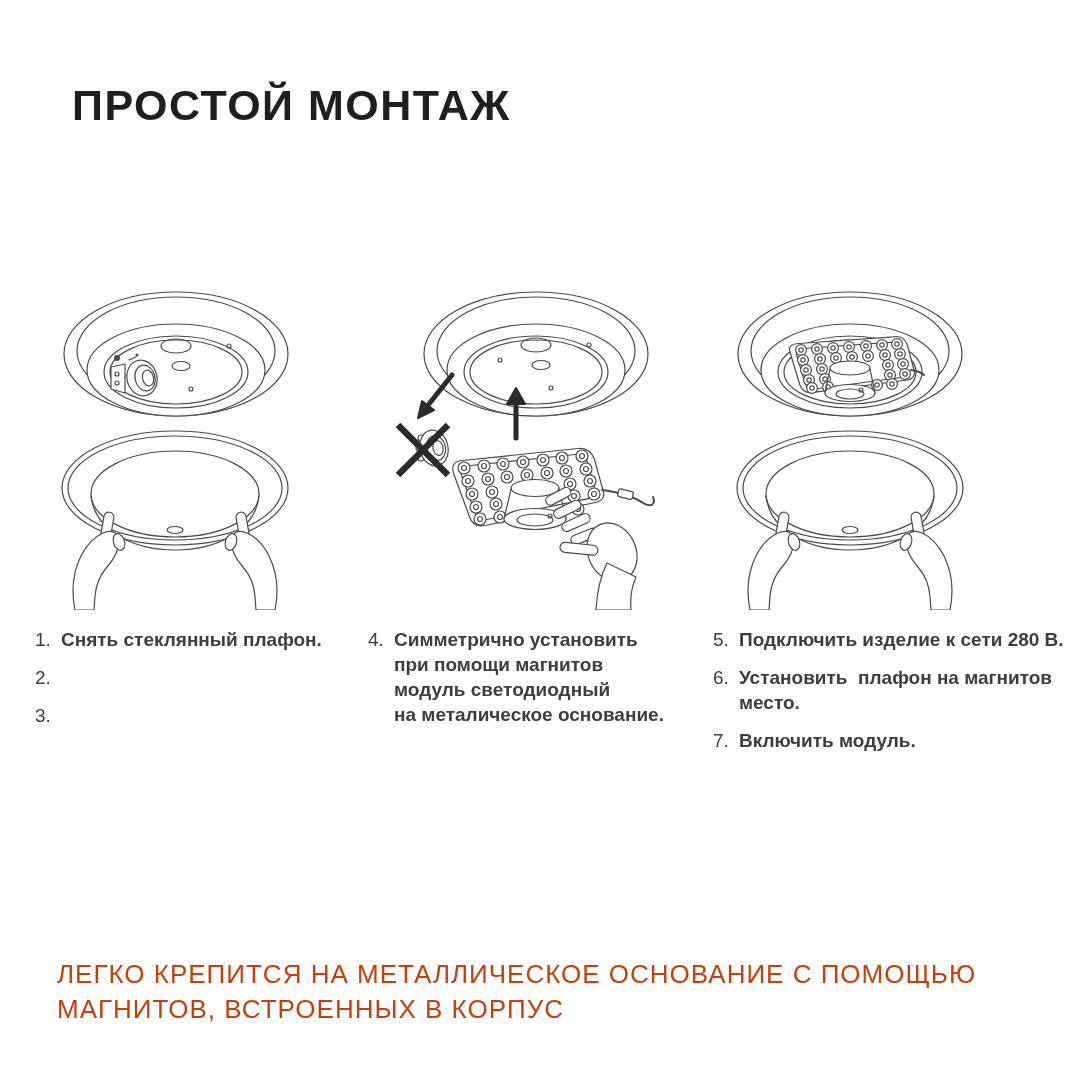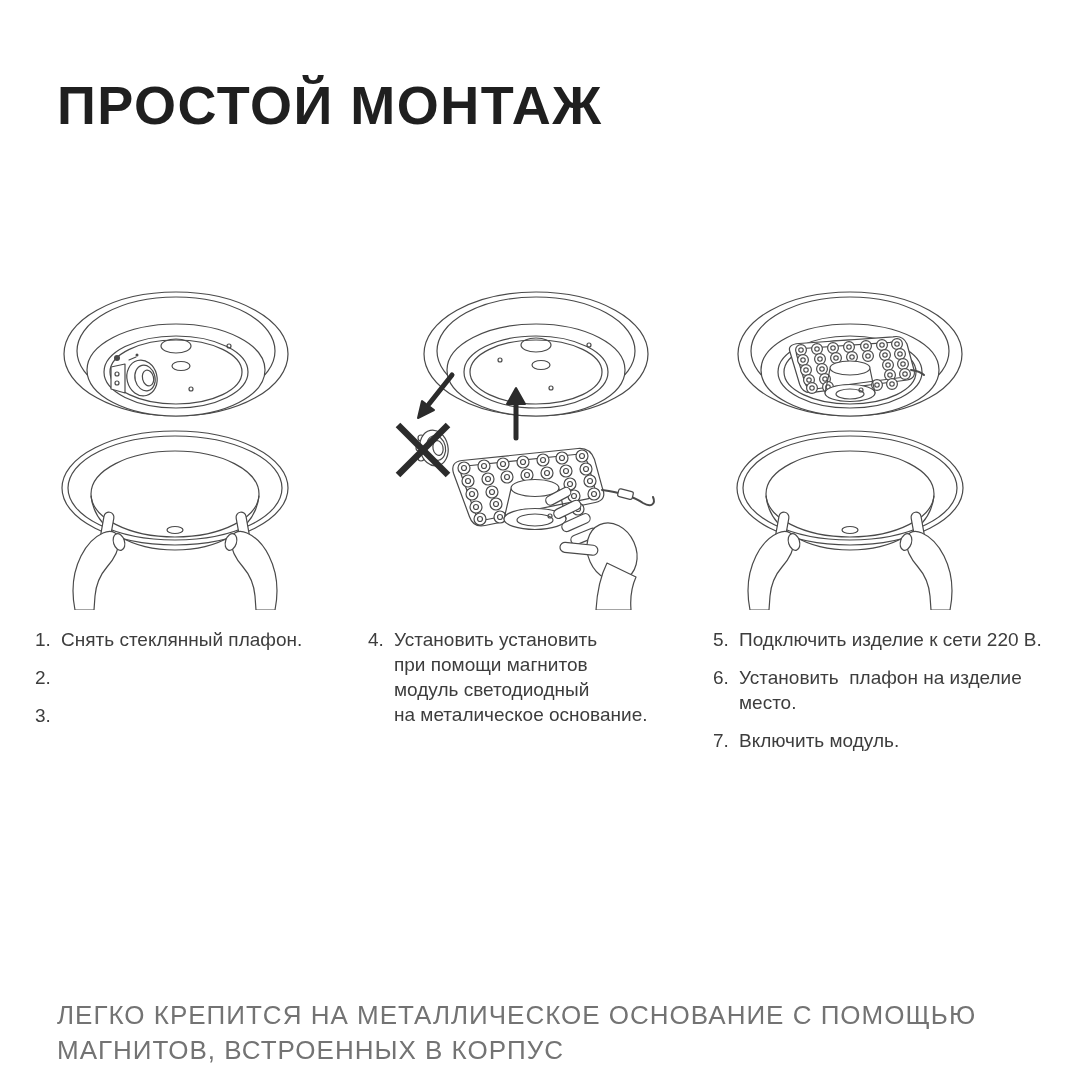--- a/index.html
+++ b/index.html
@@ -1,40 +1,40 @@
 <!DOCTYPE html>
 <html><head>
 <meta charset="utf-8">
 <style>
   html,body{margin:0;padding:0;}
   body{
     width:1080px;height:1080px;position:relative;background:#ffffff;
     font-family:"Liberation Sans", sans-serif;overflow:hidden;
   }
   .title{
-    margin:75px 0 0 57px;font-size:54px;line-height:60px;font-weight:700;
+    margin:75px 0 0 72px;font-size:43px;line-height:60px;font-weight:700;
     letter-spacing:1.5px;color:#1f1f1f;
   }
   .columns{
     display:grid;grid-template-columns:333px 345px 352px;
     margin:155px 0 0 35px;
   }
   .ill{display:block;}
   .ill-1{margin-left:10px;}
   .ill-2{margin-left:22px;}
   .ill-3{margin-left:12px;}
   .steps{margin-top:17px;}
   .step{
     display:flex;margin-bottom:13px;font-size:19px;line-height:25px;color:#3d3d3d;
   }
   .step-num{min-width:26px;flex:0 0 auto;}
-  .step-text{white-space:pre-wrap;}
+  .step-text{white-space:pre-wrap;font-weight:bold;}
   .footer{
-    position:absolute;left:57px;top:998px;font-size:26px;line-height:35px;
-    letter-spacing:1px;color:#737373;white-space:pre-wrap;
+    position:absolute;left:57px;top:957px;font-size:26px;line-height:35px;
+    letter-spacing:1px;color:#c2410c;white-space:pre-wrap;
   }
 </style>
 </head>
 <body>
 
 <h1 class="title">ПРОСТОЙ МОНТАЖ</h1>
 
 <div class="columns">
 
   <div class="col">
@@ -181,21 +181,21 @@
         <rect x="172" y="234" width="30" height="9.5" rx="4.7" fill="#fff" transform="rotate(-24 172 238)"></rect>
         <rect x="181" y="247" width="28" height="9.5" rx="4.7" fill="#fff" transform="rotate(-22 181 251)"></rect>
         <ellipse cx="222" cy="262" rx="24" ry="30" fill="#fff" transform="rotate(-24 222 262)"></ellipse>
         <rect x="170" y="252" width="38" height="10" rx="5" fill="#fff" transform="rotate(6 172 257)"></rect>
         <path d="M 206 320 C 207 302 210 287 217 273 L 246 287 C 241 298 240 308 241 320 Z" fill="#fff"></path>
       </g>
     </svg>
     <div class="steps">
       <div class="step">
         <span class="step-num">4.</span>
-        <span class="step-text">Установить установить
+        <span class="step-text">Симметрично установить
 при помощи магнитов
 модуль светодиодный
 на металическое основание.</span>
       </div>
     </div>
   </div>
 
   <div class="col">
     <svg class="ill ill-3" width="250" height="320" viewBox="0 0 250 320" stroke="#4a4a4a" fill="none" stroke-width="1.2" stroke-linecap="round" stroke-linejoin="round">
       <g>
@@ -265,25 +265,25 @@
         <g transform="translate(250 0) scale(-1 1)">
           <rect x="52" y="222" width="10" height="32" rx="5" fill="#fff" transform="rotate(10 57 238)"></rect>
           <path d="M 25 320 C 21 300 23 282 31 266 C 36 256 44 247 53 243 C 62 239 69 243 69 251 C 69 260 64 269 57 277 C 50 285 46 295 45 306 L 44 320 Z" fill="#fff"></path>
           <ellipse cx="69" cy="252" rx="5.5" ry="8.5" transform="rotate(-18 69 252)" fill="#fff"></ellipse>
         </g>
       </g>
     </svg>
     <div class="steps">
       <div class="step">
         <span class="step-num">5.</span>
-        <span class="step-text">Подключить изделие к сети 220 В.</span>
+        <span class="step-text">Подключить изделие к сети 280 В.</span>
       </div>
       <div class="step">
         <span class="step-num">6.</span>
-        <span class="step-text">Установить  плафон на изделие
+        <span class="step-text">Установить  плафон на магнитов
 место.</span>
       </div>
       <div class="step">
         <span class="step-num">7.</span>
         <span class="step-text">Включить модуль.</span>
       </div>
     </div>
   </div>
 
 </div>

